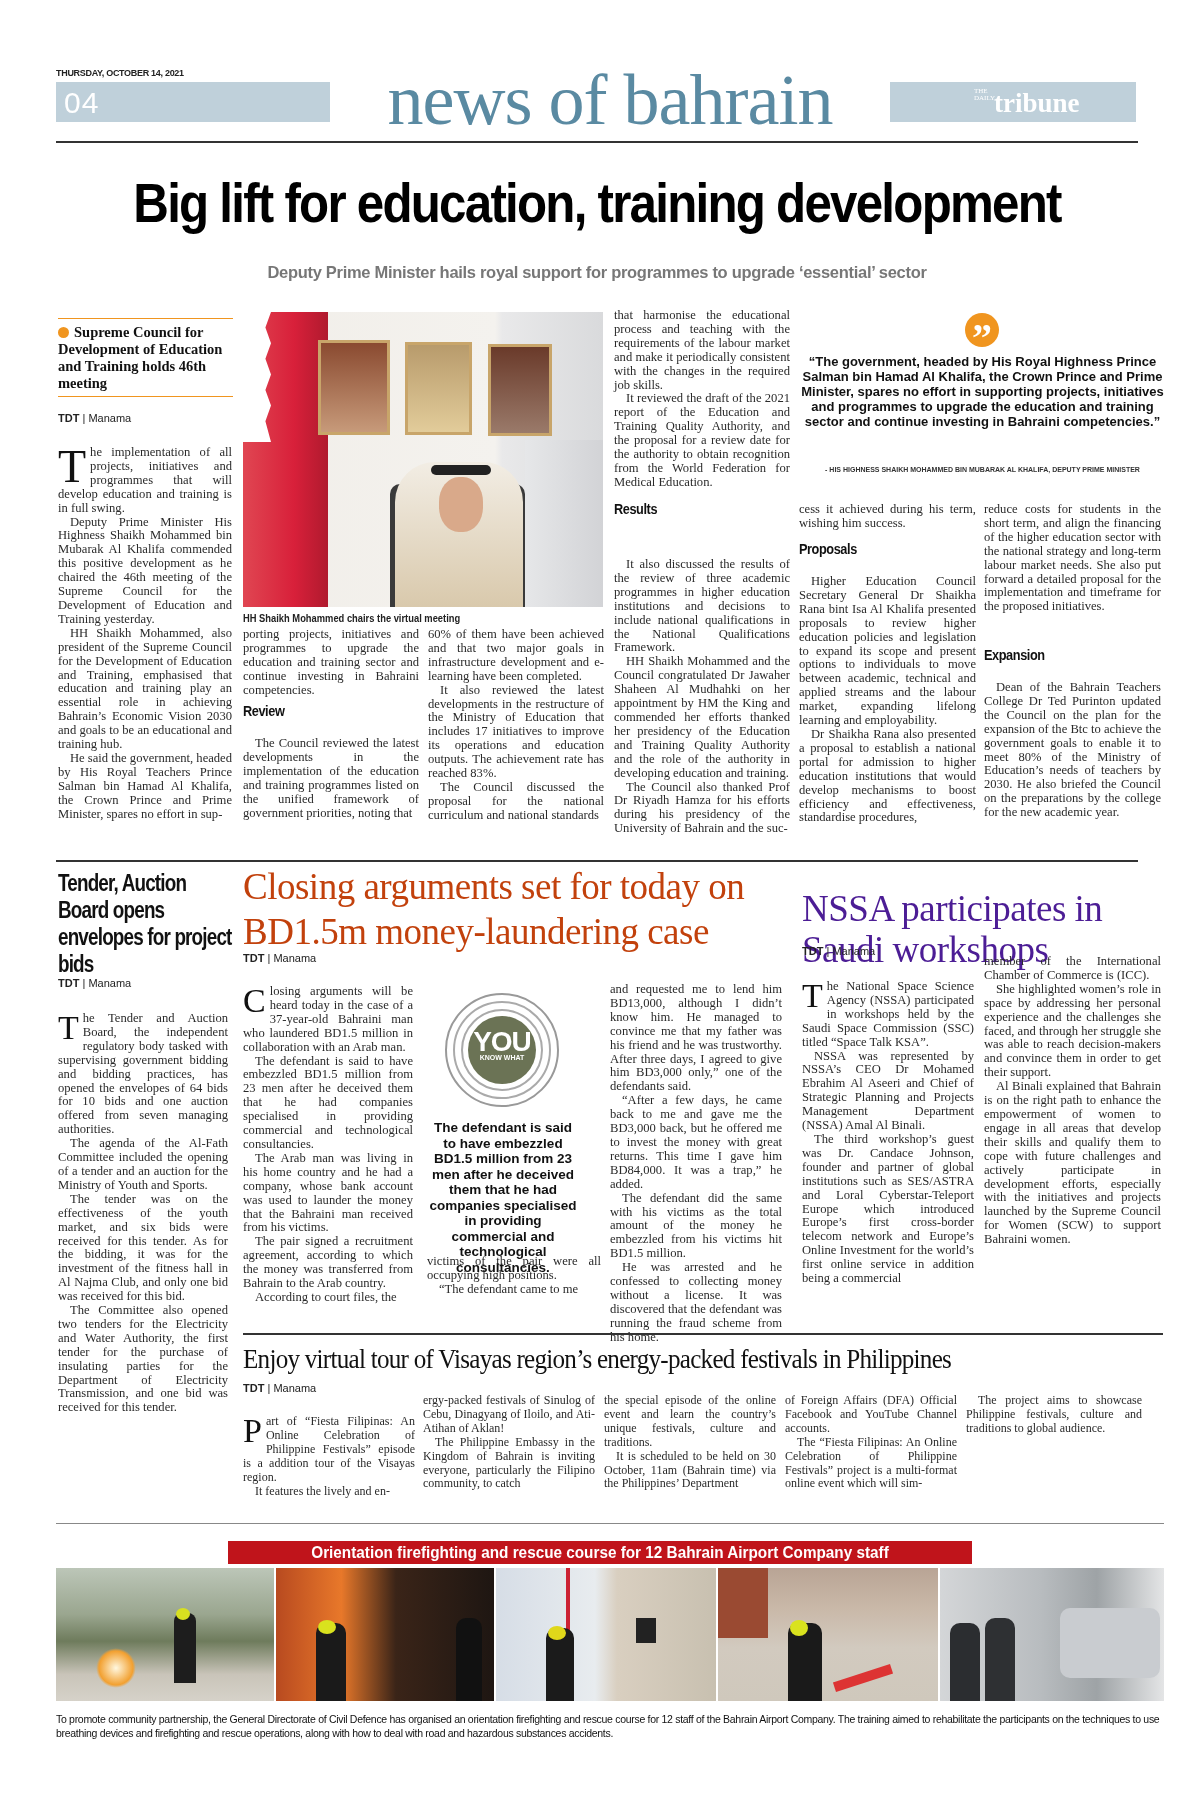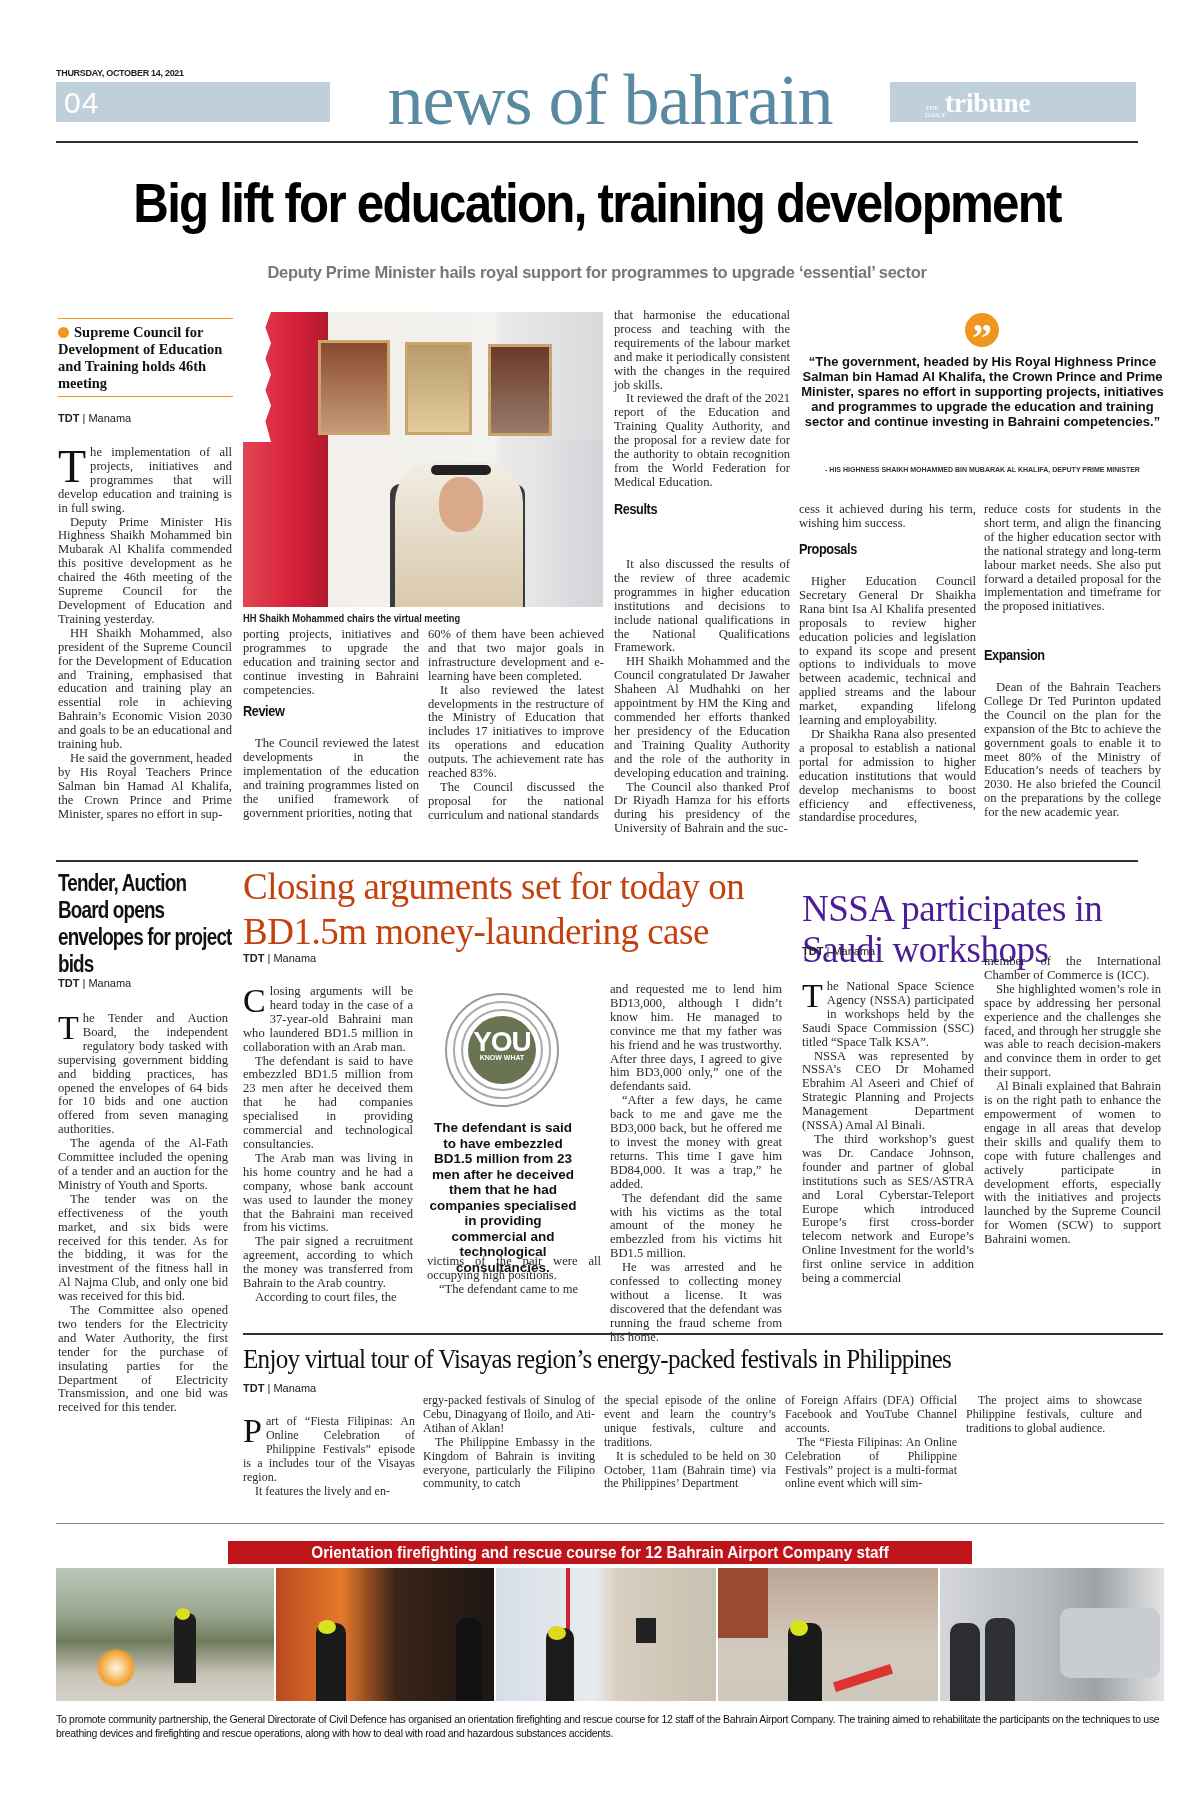--- a/index.html
+++ b/index.html
@@ -18,21 +18,21 @@
 .rule{position:absolute;background:#333;}
 .photo-tile{position:absolute;overflow:hidden;}
 </style>
 </head>
 <body>
 
 <div class="abs sans" style="left:56px;top:68px;font-size:9px;font-weight:bold;letter-spacing:-0.3px;color:#222;">THURSDAY, OCTOBER 14, 2021</div>
 <div class="abs" style="left:56px;top:82px;width:1080px;height:40px;background:#bfd0da;"></div>
 <div class="abs sans" style="left:64px;top:86px;font-size:30px;font-weight:100;color:#fff;letter-spacing:1px;">04</div>
 <div class="abs serif" style="left:330px;top:62px;width:560px;text-align:center;font-size:72px;line-height:76px;color:#5a8aa2;font-weight:normal;background:#fff;padding:0 10px;letter-spacing:-1px;">news of bahrain</div>
-<div class="abs" style="left:925px;top:88px;display:flex;align-items:flex-end;">
+<div class="abs" style="left:974px;top:88px;display:flex;align-items:flex-start;">
   <span class="serif" style="font-size:7px;line-height:7px;width:20px;color:#fff;text-transform:uppercase;">THE DAILY</span>
   <span class="serif" style="font-size:27px;font-weight:bold;color:#fff;letter-spacing:0px;">tribune</span>
 </div>
 <div class="rule" style="left:56px;top:141px;width:1082px;height:2px;"></div>
 
 <div class="abs sans" style="left:56px;top:170px;width:1082px;text-align:center;font-size:56px;line-height:66px;font-weight:bold;letter-spacing:-2px;color:#000;transform:scaleX(0.88);transform-origin:center;white-space:nowrap;">Big lift for education, training development</div>
 <div class="abs sans" style="left:56px;top:263px;width:1082px;text-align:center;font-size:16.5px;font-weight:bold;color:#777;letter-spacing:-0.3px;">Deputy Prime Minister hails royal support for programmes to upgrade ‘essential’ sector</div>
 
 <div class="rule" style="left:58px;top:318px;width:175px;height:1px;background:#f0951f;"></div>
 <div class="abs serif" style="left:58px;top:324px;width:175px;font-size:14.5px;line-height:17px;font-weight:bold;color:#111;">
@@ -160,21 +160,21 @@
   <p class="first">member of the International Chamber of Commerce is (ICC).</p>
   <p>She highlighted women’s role in space by addressing her personal experience and the challenges she faced, and through her struggle she was able to reach decision-makers and convince them in order to get their support.</p>
   <p>Al Binali explained that Bahrain is on the right path to enhance the empowerment of women to engage in all areas that develop their skills and qualify them to cope with future challenges and actively participate in development efforts, especially with the initiatives and projects launched by the Supreme Council for Women (SCW) to support Bahraini women.</p>
 </div>
 
 <div class="rule" style="left:243px;top:1333px;width:920px;height:2px;"></div>
 
 <div class="abs serif" style="left:243px;top:1342px;width:920px;font-size:27px;line-height:34px;color:#111;letter-spacing:-0.8px;white-space:nowrap;transform:scaleX(0.93);transform-origin:left;">Enjoy virtual tour of Visayas region’s energy-packed festivals in Philippines</div>
 <div class="abs byline" style="left:243px;top:1382px;"><b>TDT</b> | <span>Manama</span></div>
 <div class="abs col" style="left:243px;top:1415px;width:172px;font-size:12px;">
-  <p class="first"><span class="dropcap" style="font-size:34px;line-height:26px;">P</span><span>art of “Fiesta Filipinas: An Online Celebration of Philippine Festivals” episode is a includes tour of the Visayas region.</span></p>
+  <p class="first"><span class="dropcap" style="font-size:34px;line-height:26px;">P</span><span>art of “Fiesta Filipinas: An Online Celebration of Philippine Festivals” episode is a addition tour of the Visayas region.</span></p>
   <p>It features the lively and en-</p>
 </div>
 <div class="abs col" style="left:423px;top:1394px;width:172px;font-size:12px;">
   <p class="first">ergy-packed festivals of Sinulog of Cebu, Dinagyang of Iloilo, and Ati-Atihan of Aklan!</p>
   <p>The Philippine Embassy in the Kingdom of Bahrain is inviting everyone, particularly the Filipino community, to catch</p>
 </div>
 <div class="abs col" style="left:604px;top:1394px;width:172px;font-size:12px;">
   <p class="first">the special episode of the online event and learn the country’s unique festivals, culture and traditions.</p>
   <p>It is scheduled to be held on 30 October, 11am (Bahrain time) via the Philippines’ Department</p>
 </div>

